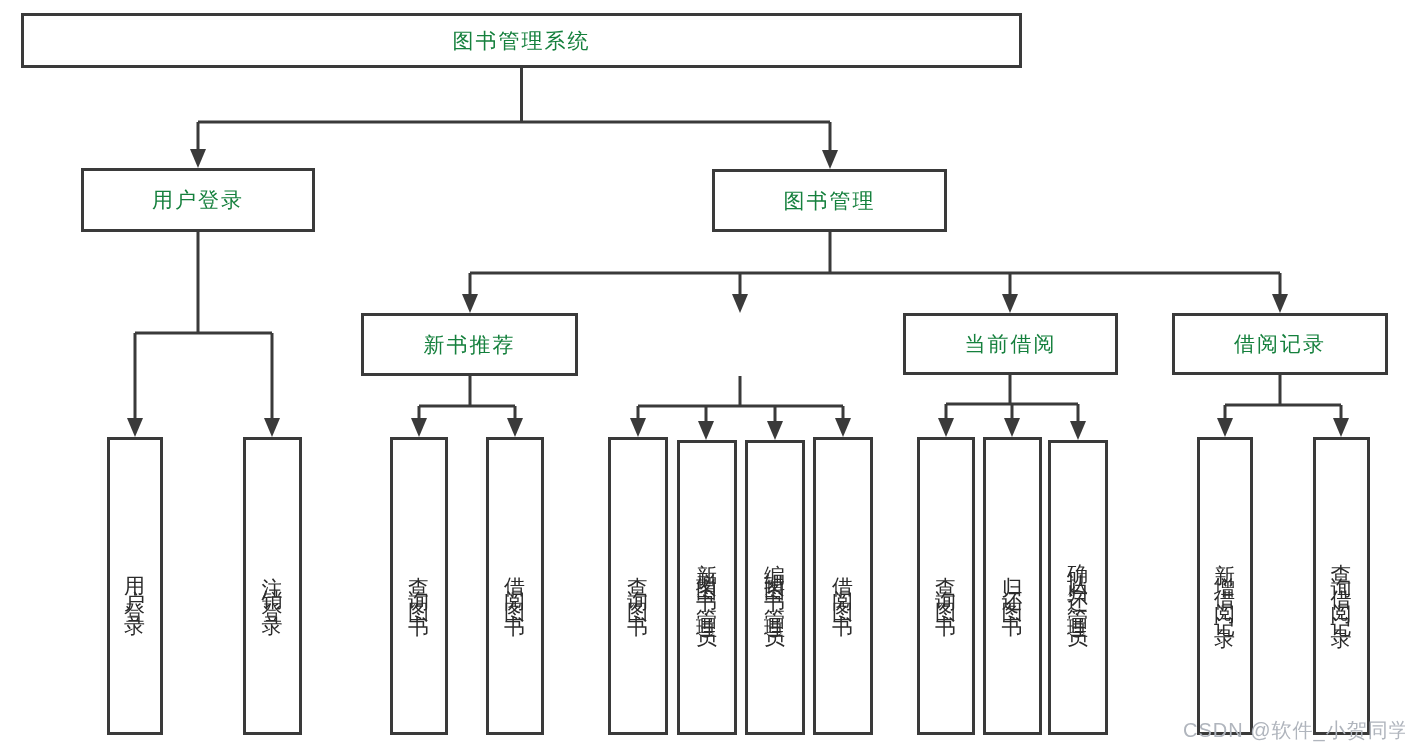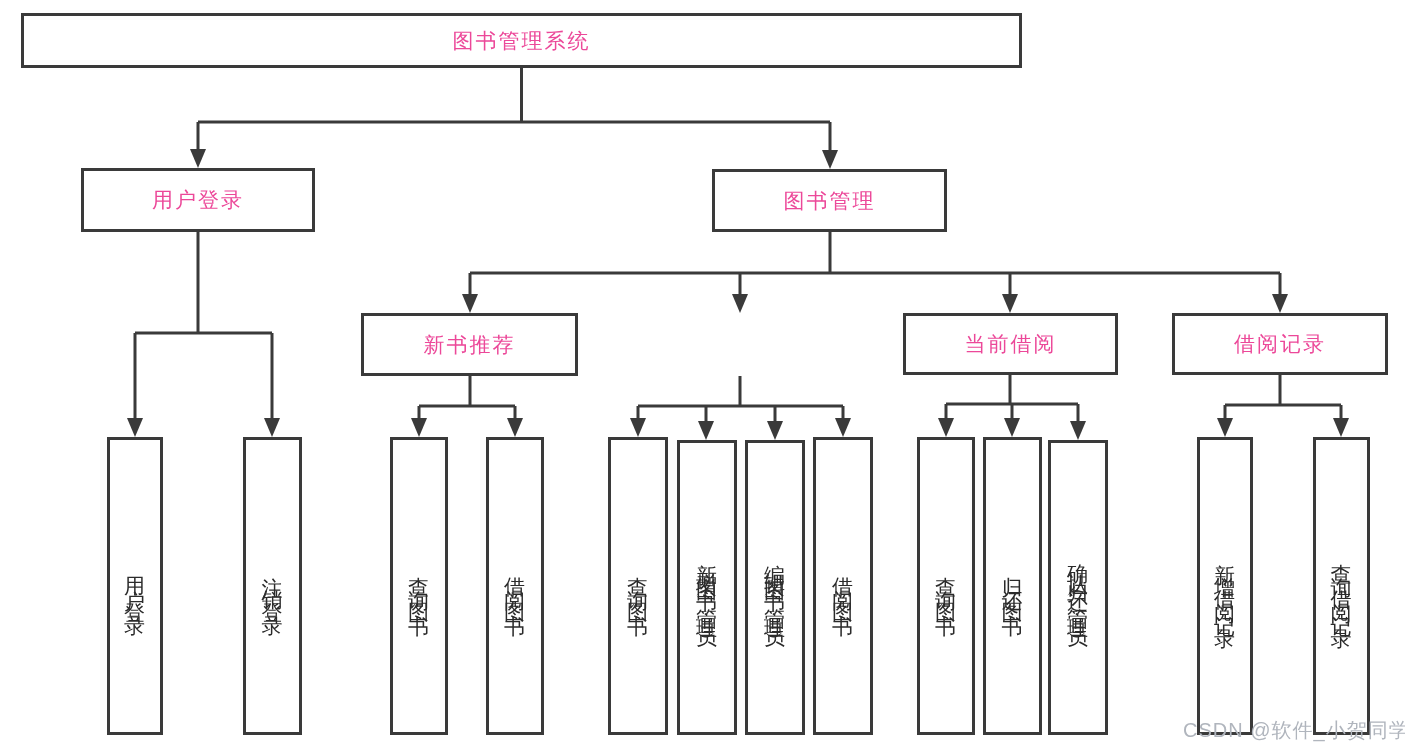--- a/index.html
+++ b/index.html
@@ -20,21 +20,21 @@
     left: 0; top: 0;
     width: 1405px;
     height: 747px;
     z-index: 1;
   }
   .node {
     position: absolute;
     box-sizing: border-box;
     border: 3px solid #3a3a3a;
     background: #ffffff;
-    color: #ec4899;
+    color: #15803d;
     display: flex;
     align-items: center;
     justify-content: center;
     font-size: 21px;
     letter-spacing: 2px;
     z-index: 2;
   }
   .leaf {
     position: absolute;
     box-sizing: border-box;

